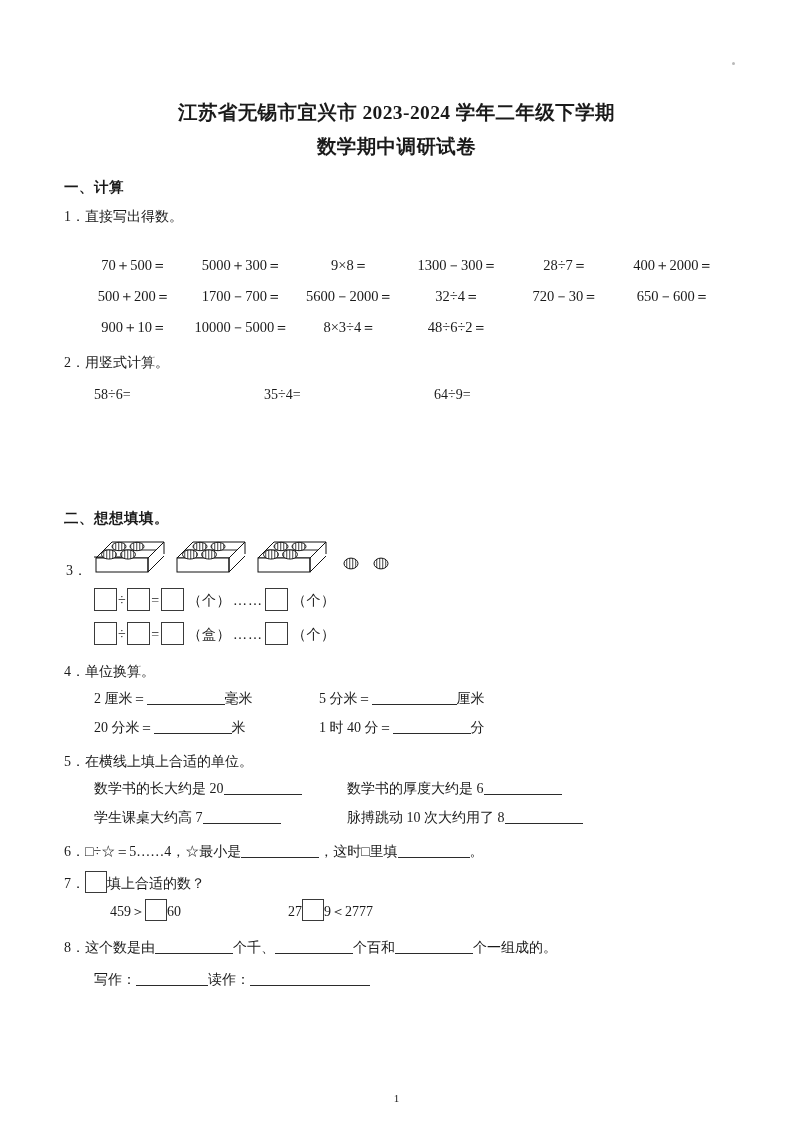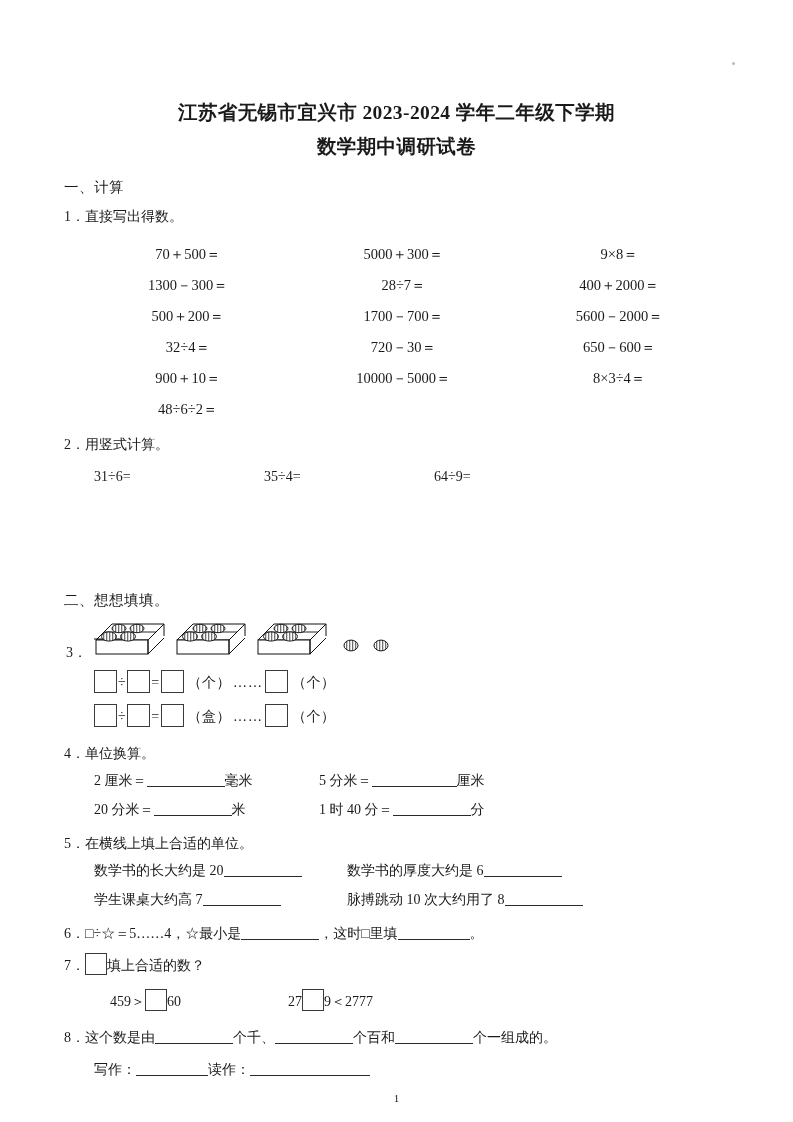--- a/index.html
+++ b/index.html
@@ -22,32 +22,32 @@
   
   .title-block{padding-top:96px;text-align:center;}
   .title-line{
     font-weight:bold;font-size:19.5px;line-height:34px;
     letter-spacing:0.4px;
   }
 
   
   .content{padding:0 60px 0 64px;}
   .sec-head{
-    font-weight:normal;font-size:14.5px;
+    font-weight:bold;font-size:14.5px;
     margin-top:14px;margin-bottom:4px;
     letter-spacing:0.5px;
   }
   .q-line{font-size:14px;line-height:25px;margin-top:7px;}
   .q-num{display:inline-block;}
   .indent{padding-left:30px;}
 
   
   .calc-grid{
-    display:grid;grid-template-columns:repeat(3,1fr);
-    margin-top:10px;padding-left:16px;padding-right:6px;
+    display:grid;grid-template-columns:repeat(6,1fr);
+    margin-top:21px;padding-left:16px;padding-right:6px;
   }
   .calc-cell{
     font-size:14.5px;line-height:31px;text-align:center;
     white-space:nowrap;
   }
 
   
   .vcalc-row{display:flex;padding-left:30px;margin-top:12px;}
   .vcalc-cell{font-size:14px;width:170px;white-space:nowrap;}
 
@@ -84,21 +84,21 @@
 
   
   .two-col{display:flex;padding-left:30px;font-size:14px;line-height:29px;align-items:flex-end;}
   .two-col .c1{width:225px;}
   .two-col .c2{width:300px;}
 
   .two-col-wide{display:flex;padding-left:30px;font-size:14px;line-height:29px;align-items:center;}
   .two-col-wide .c1{width:253px;}
   .two-col-wide .c2{width:300px;}
 
-  .ineq-row{display:flex;padding-left:46px;font-size:14px;line-height:32px;margin-top:8px;}
+  .ineq-row{display:flex;padding-left:46px;font-size:14px;line-height:32px;}
   .ineq-row .c1{width:178px;}
 
   .footer{
     position:absolute;left:0;right:0;bottom:18px;
     text-align:center;font-size:11px;color:#222;
   }
 </style>
 </head>
 <body>
 
@@ -139,21 +139,21 @@
       <div class="calc-cell">10000－5000＝</div>
       <div class="calc-cell">8×3÷4＝</div>
       <div class="calc-cell">48÷6÷2＝</div>
     </div>
 
     <div class="q-line">
       <span class="q-num">2．</span><span>用竖式计算。</span>
     </div>
 
     <div class="vcalc-row">
-      <div class="vcalc-cell">31÷6=</div>
+      <div class="vcalc-cell">58÷6=</div>
       <div class="vcalc-cell">35÷4=</div>
       <div class="vcalc-cell">64÷9=</div>
     </div>
 
     <div class="gap-block"></div>
 
     <div class="sec-head">二、想想填填。</div>
 
     <div class="pic-row">
       <div class="pic-num">3．</div>

